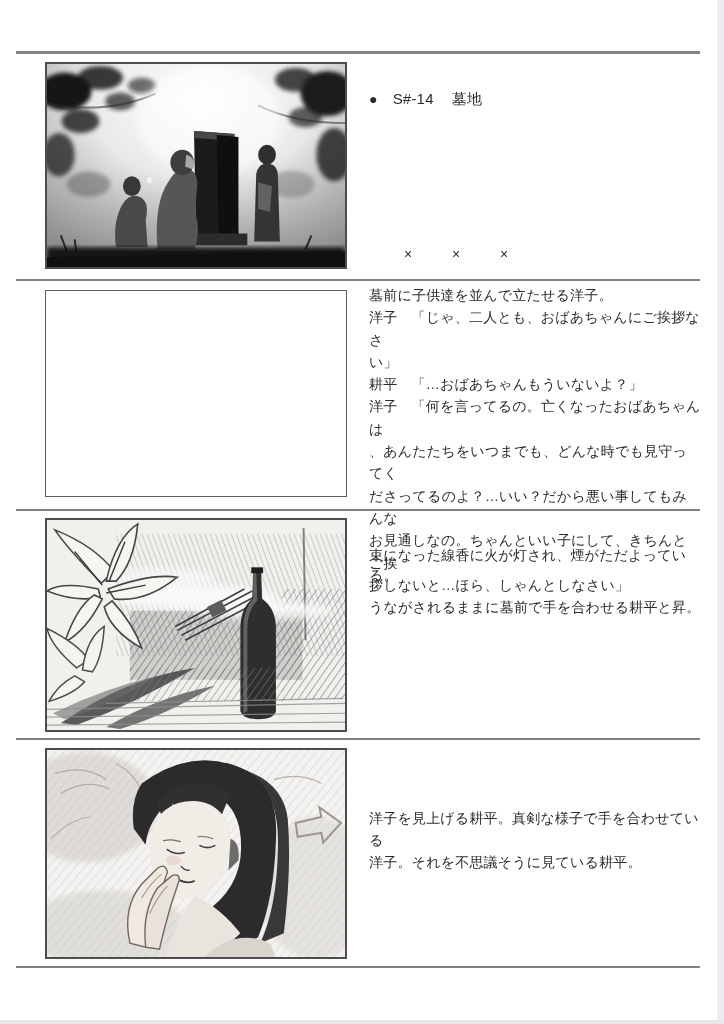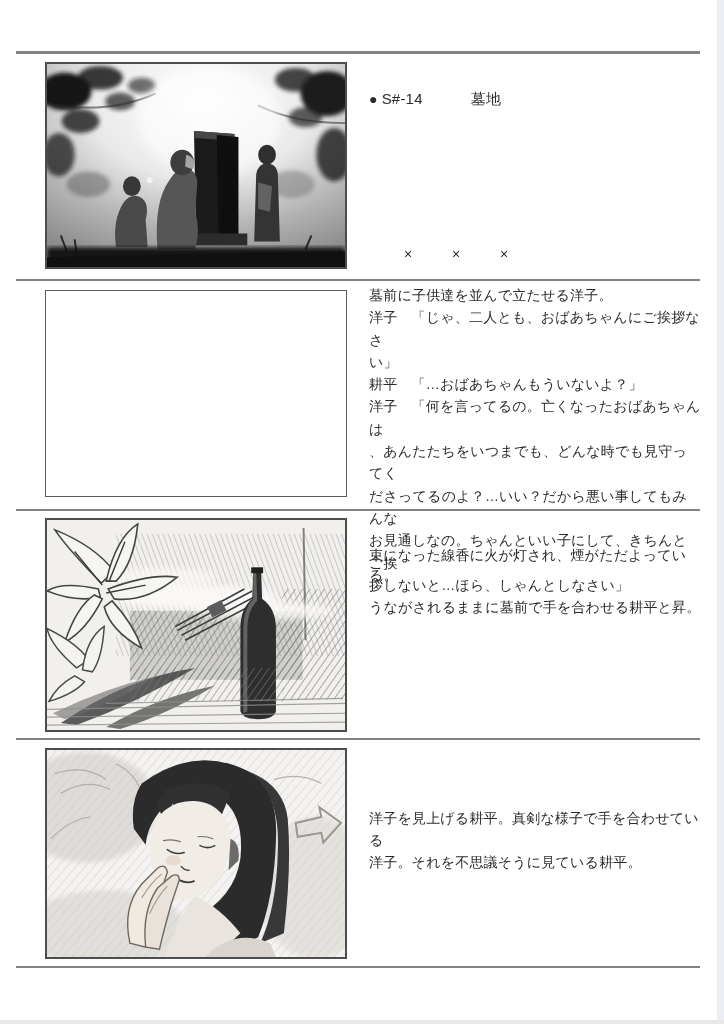--- a/index.html
+++ b/index.html
@@ -15,22 +15,22 @@
          box-sizing:border-box;background:#fff;overflow:hidden;}
   #frame-1{top:62px;height:207px;}
   #frame-2{top:290px;height:207px;border:1.5px solid #5c5c5c;}
   #frame-3{top:518px;height:214px;}
   #frame-4{top:748px;height:211px;}
   .frame svg{display:block;width:100%;height:100%;}
   .txt{position:absolute;left:369px;width:332px;font-size:14px;line-height:22px;
        white-space:pre-line;letter-spacing:0.2px;}
   #heading{top:66px;font-size:15px;}
   #heading .marker{font-size:14px;}
-  #heading .num{margin-left:4px;text-align:center;}
-  #heading .loc{margin-left:48px;}
+  #heading .num{margin-left:15px;text-align:center;}
+  #heading .loc{margin-left:18px;}
   #text-1{top:111px;line-height:21px;}
   #marks{top:221px;left:404px;width:200px;font-size:14px;}
   #marks span{display:inline-block;width:48px;}
   #text-2{top:284px;line-height:22.3px;}
   #text-3{top:545px;line-height:20px;}
   #text-4{top:807px;line-height:22px;}
   .edge-right{position:absolute;top:0;right:0;width:7px;height:1024px;background:#eceef4;}
   .edge-bottom{position:absolute;left:0;bottom:0;width:724px;height:4px;background:#e8e8e8;}
 </style>
 </head>

